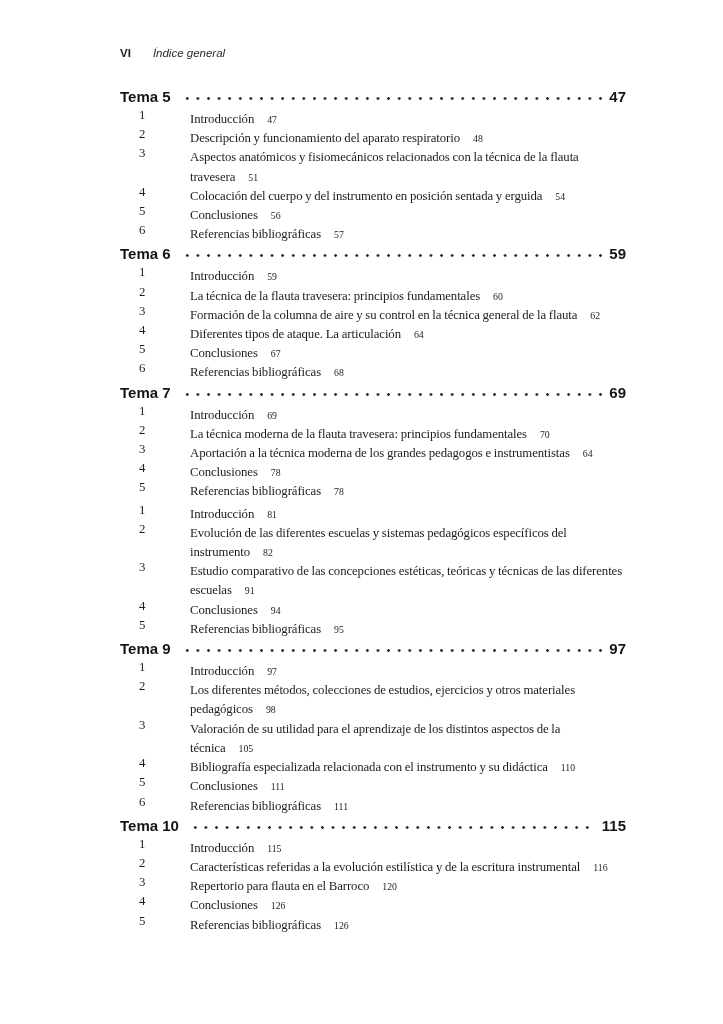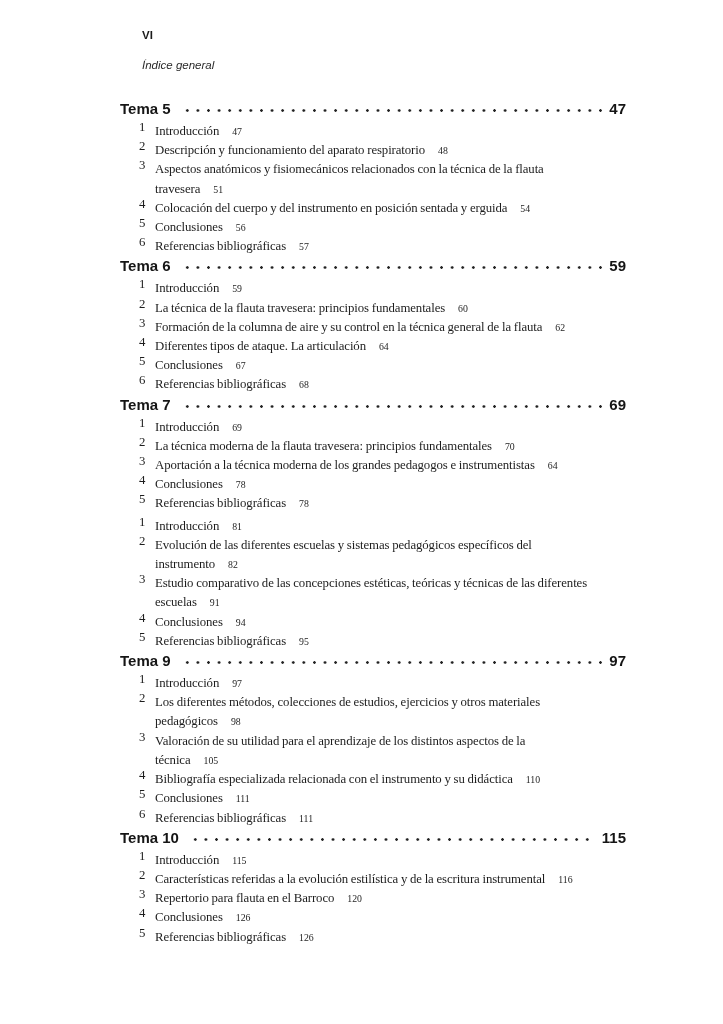--- a/index.html
+++ b/index.html
@@ -8,21 +8,21 @@
     width: 723px; height: 1024px;
     box-sizing: border-box;
     padding: 29px 97px 0 120px;
     background: #ffffff;
     overflow: hidden;
     color: #1d1d1d;
   }
   
   .running-head {
     display: flex; align-items: baseline;
-    line-height: 13px; margin-bottom: 29px; flex-direction: column;
+    line-height: 13px; margin-bottom: 29px;
   }
   .folio {
     font: 700 11.5px "Liberation Sans", sans-serif;
     color: #1b1b1b;
   }
   .running-title {
     margin-left: 22px;
     font: italic 500 11.5px "Liberation Sans", sans-serif;
     color: #2a2a2a;
     margin-top: 18px;
@@ -50,21 +50,21 @@
   .entry {
     display: flex; align-items: flex-start;
     padding-left: 19px;
     line-height: 19.2px;
   }
   .entry-num {
     flex: 0 0 16px; width: 16px;
     font: 12.8px "Liberation Serif", serif;
     color: #1d1d1d;
   }
-  .entry-body { flex: 1 1 auto; min-width: 0; }
+  .entry-body { flex: 1 1 auto; min-width: 0; margin-left: 35px; }
   .entry-text {
     white-space: pre;
     font: 12.8px "Liberation Serif", serif;
     letter-spacing: -0.1px; word-spacing: -0.3px;
     color: #1d1d1d;
   }
   .entry-page {
     font: 9.8px "Liberation Serif", serif;
     margin-left: 13px;
     color: #242424; white-space: nowrap;

